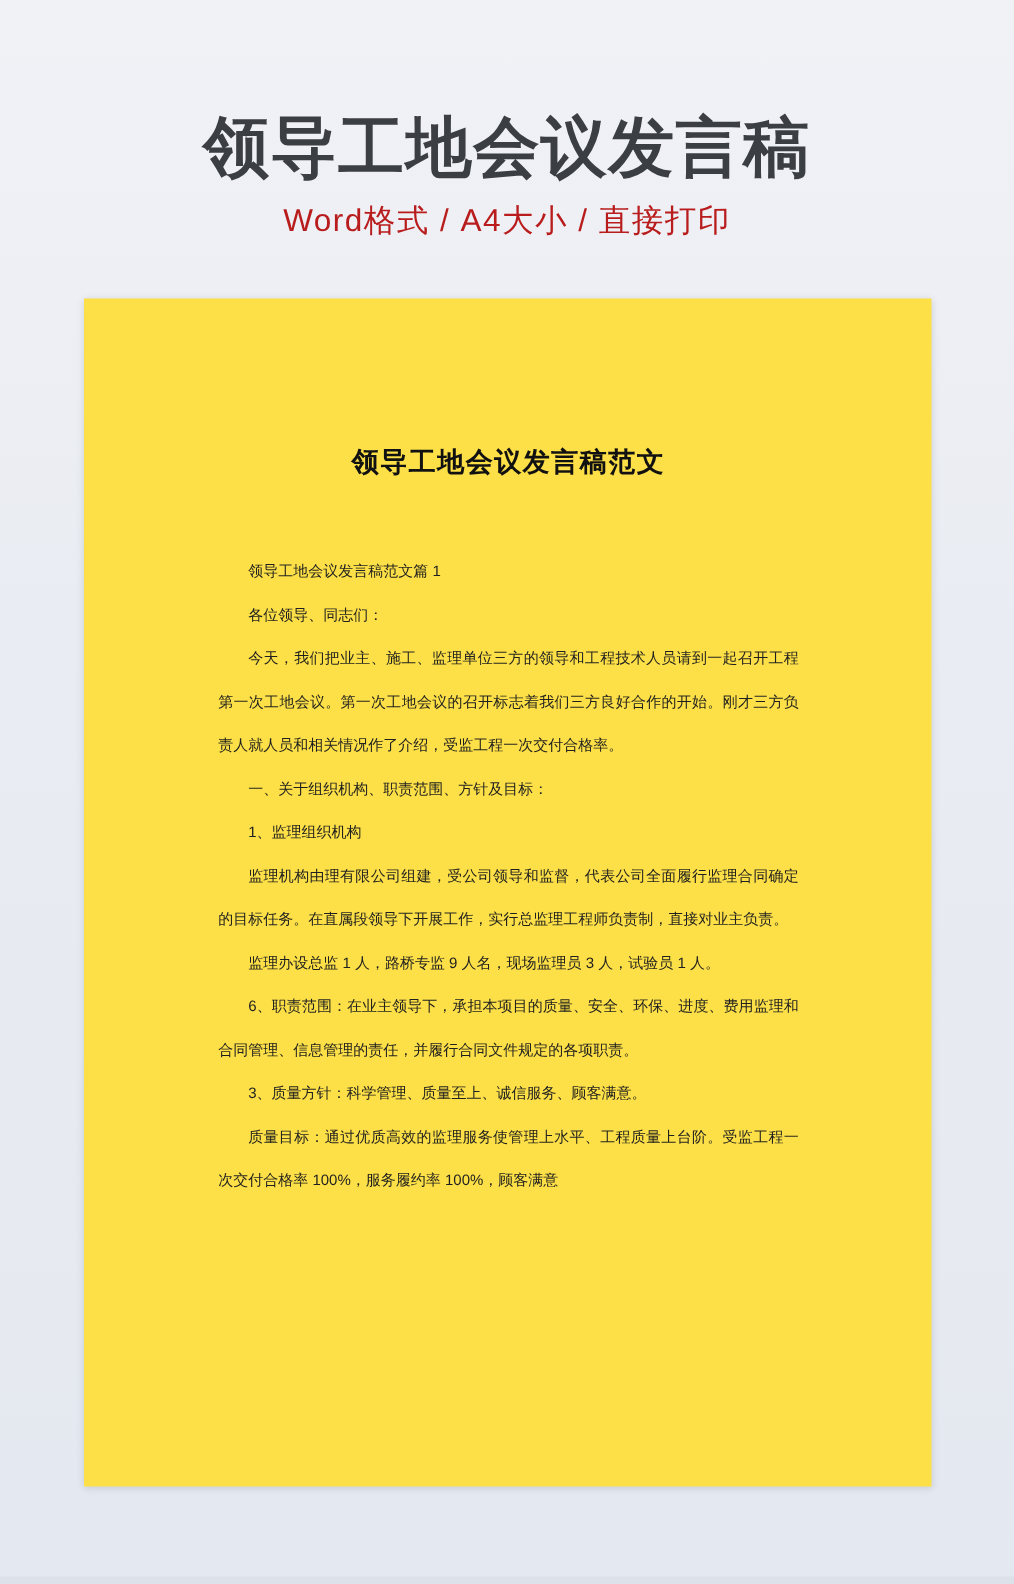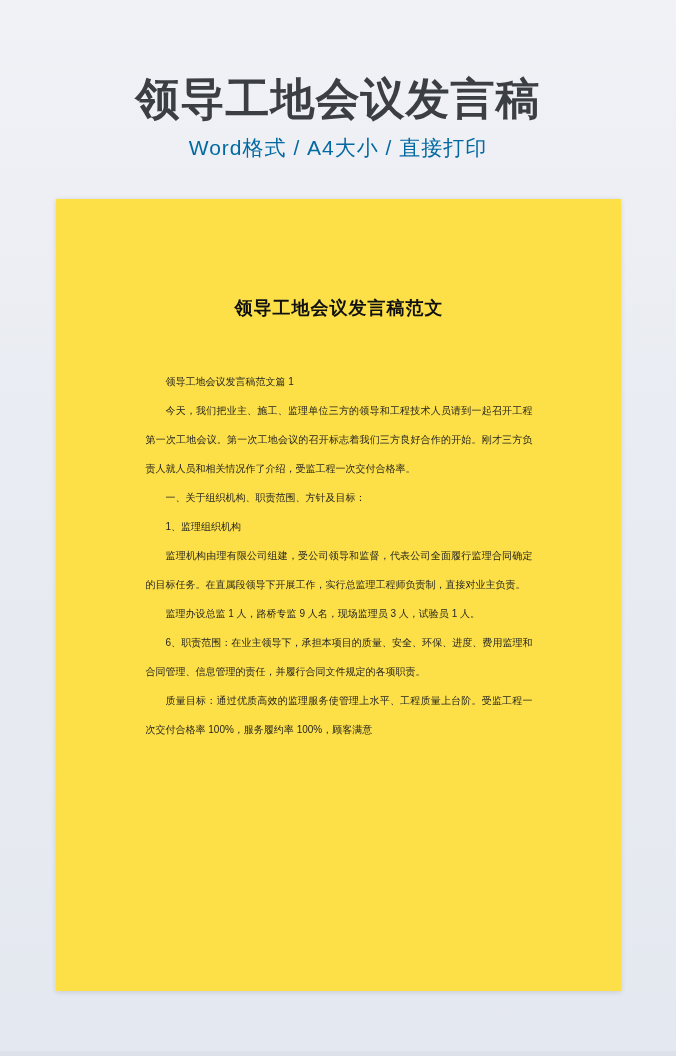--- a/index.html
+++ b/index.html
@@ -26,21 +26,21 @@
     line-height: 54px;
     font-weight: 800;
     color: #3b3e43;
     letter-spacing: 1px;
   }
   .header-subtitle {
     margin-top: 7px;
     font-size: 21px;
     line-height: 30px;
     font-weight: 400;
-    color: #0369a1;
+    color: #b91c1c;
     letter-spacing: 1px;
   }
 
   
   .page {
     width: 565px;
     height: 792px;
     margin: 36px auto 0 auto;
     background: #fde047;
     box-shadow: 0 1px 5px rgba(60, 70, 90, 0.18);
@@ -83,23 +83,25 @@
 <div class="header">
   <div class="header-title">领导工地会议发言稿</div>
   <div class="header-subtitle">Word格式 / A4大小 / 直接打印</div>
 </div>
 
 <div class="page">
   <div class="doc-title">领导工地会议发言稿范文</div>
   <div class="doc-body">
 
   <p>领导工地会议发言稿范文篇 1</p>
+      <p>各位领导、同志们：</p>
       <p>今天，我们把业主、施工、监理单位三方的领导和工程技术人员请到一起召开工程第一次工地会议。第一次工地会议的召开标志着我们三方良好合作的开始。刚才三方负责人就人员和相关情况作了介绍，受监工程一次交付合格率。</p>
       <p>一、关于组织机构、职责范围、方针及目标：</p>
       <p>1、监理组织机构</p>
       <p>监理机构由理有限公司组建，受公司领导和监督，代表公司全面履行监理合同确定的目标任务。在直属段领导下开展工作，实行总监理工程师负责制，直接对业主负责。</p>
       <p>监理办设总监 1 人，路桥专监 9 人名，现场监理员 3 人，试验员 1 人。</p>
       <p>6、职责范围：在业主领导下，承担本项目的质量、安全、环保、进度、费用监理和合同管理、信息管理的责任，并履行合同文件规定的各项职责。</p>
+      <p>3、质量方针：科学管理、质量至上、诚信服务、顾客满意。</p>
       <p>质量目标：通过优质高效的监理服务使管理上水平、工程质量上台阶。受监工程一次交付合格率 100%，服务履约率 100%，顾客满意</p>
     </div>
 </div>
 
 <div class="bottom-strip"></div>
 
 </body></html>

